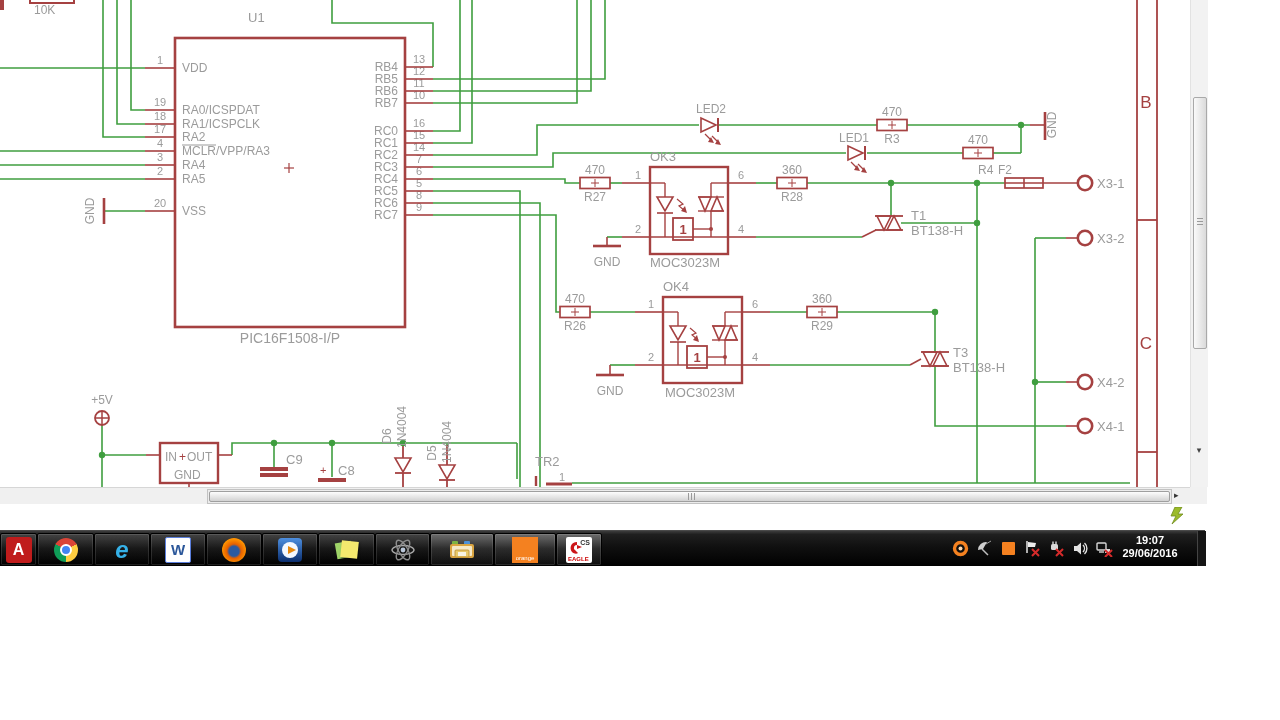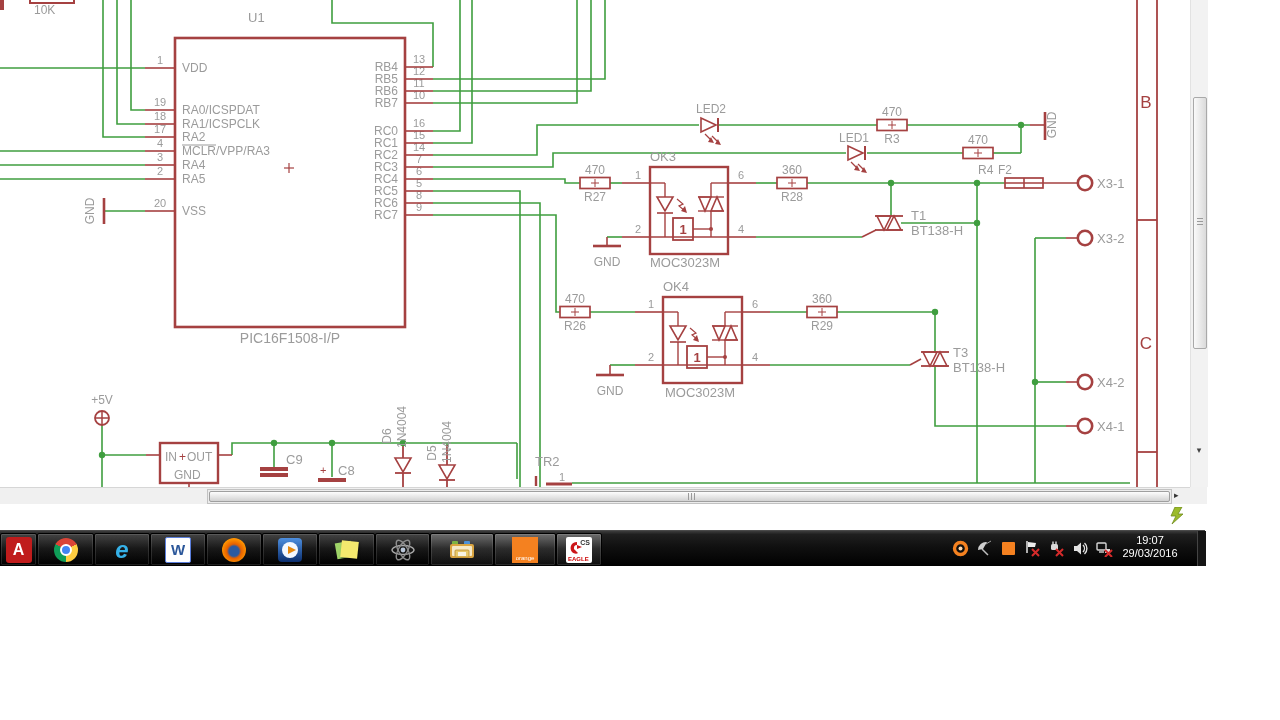--- a/index.html
+++ b/index.html
@@ -27,21 +27,21 @@
   .bolt{position:absolute;left:1169px;top:3px;}
 
   
   .taskbar{position:absolute;left:0;top:530px;width:1205px;height:35px;
      background:linear-gradient(180deg,#3c3c3c 0%,#1f1f1f 10%,#101010 45%,#000 100%);border-top:1px solid #4a4a4a;}
   .tbtn{position:absolute;top:2px;height:31px;border:1px solid #000;border-radius:2px;
      background:linear-gradient(180deg,rgba(255,255,255,.16),rgba(255,255,255,.04) 48%,rgba(0,0,0,.25));
      box-shadow:inset 0 0 0 1px rgba(255,255,255,.12);display:flex;align-items:center;justify-content:center;}
   .tbtn.active{background:linear-gradient(180deg,rgba(255,255,255,.34),rgba(255,255,255,.12) 48%,rgba(255,255,255,.05));}
   .tray{position:absolute;left:952px;top:0;height:35px;display:flex;align-items:center;gap:7px;}
-  .clock{position:absolute;left:1112px;top:3px;width:76px;text-align:center;color:#fff;font-size:11px;line-height:13px;}
+  .clock{position:absolute;left:1112px;top:3px;width:76px;text-align:center;color:#fff;font-size:11px;line-height:13px;font-weight:bold;}
   .showdesk{position:absolute;left:1197px;top:0;width:8px;height:35px;background:#151515;border-left:1px solid #444;}
   .trayico{width:17px;height:17px;position:relative;}
 
   
   .ico-adobe{width:26px;height:26px;background:#c01c1c;border-radius:3px;color:#fff;font-weight:bold;
      font-size:16px;text-align:center;line-height:25px;}
   .ico-chrome{width:24px;height:24px;border-radius:50%;
      background:conic-gradient(from -60deg,#db4437 0 120deg,#ffcd40 0 240deg,#0f9d58 0 360deg);position:relative;}
   .ico-chrome:after{content:"";position:absolute;left:6px;top:6px;width:12px;height:12px;border-radius:50%;
      background:#4285f4;border:2px solid #fff;box-sizing:border-box;}
@@ -534,17 +534,17 @@
             <rect x="1" y="3" width="9" height="7" rx="1" fill="none" stroke="#d8d8d8" stroke-width="1.4"></rect>
             <line x1="3" y1="12" x2="8" y2="12" stroke="#d8d8d8" stroke-width="1.4"></line>
             <rect x="9" y="9" width="5" height="4" fill="#d8d8d8"></rect>
             <path d="M9 10 L16 17 M16 10 L9 17" stroke="#d62b2b" stroke-width="2"></path>
           </svg>
       </div>
     </div>
 
     <div class="clock">
       <div>19:07</div>
-      <div>29/03/2016</div>
+      <div>29/06/2016</div>
     </div>
     <div class="showdesk"></div>
   </div>
 </div>
 
 </body></html>

